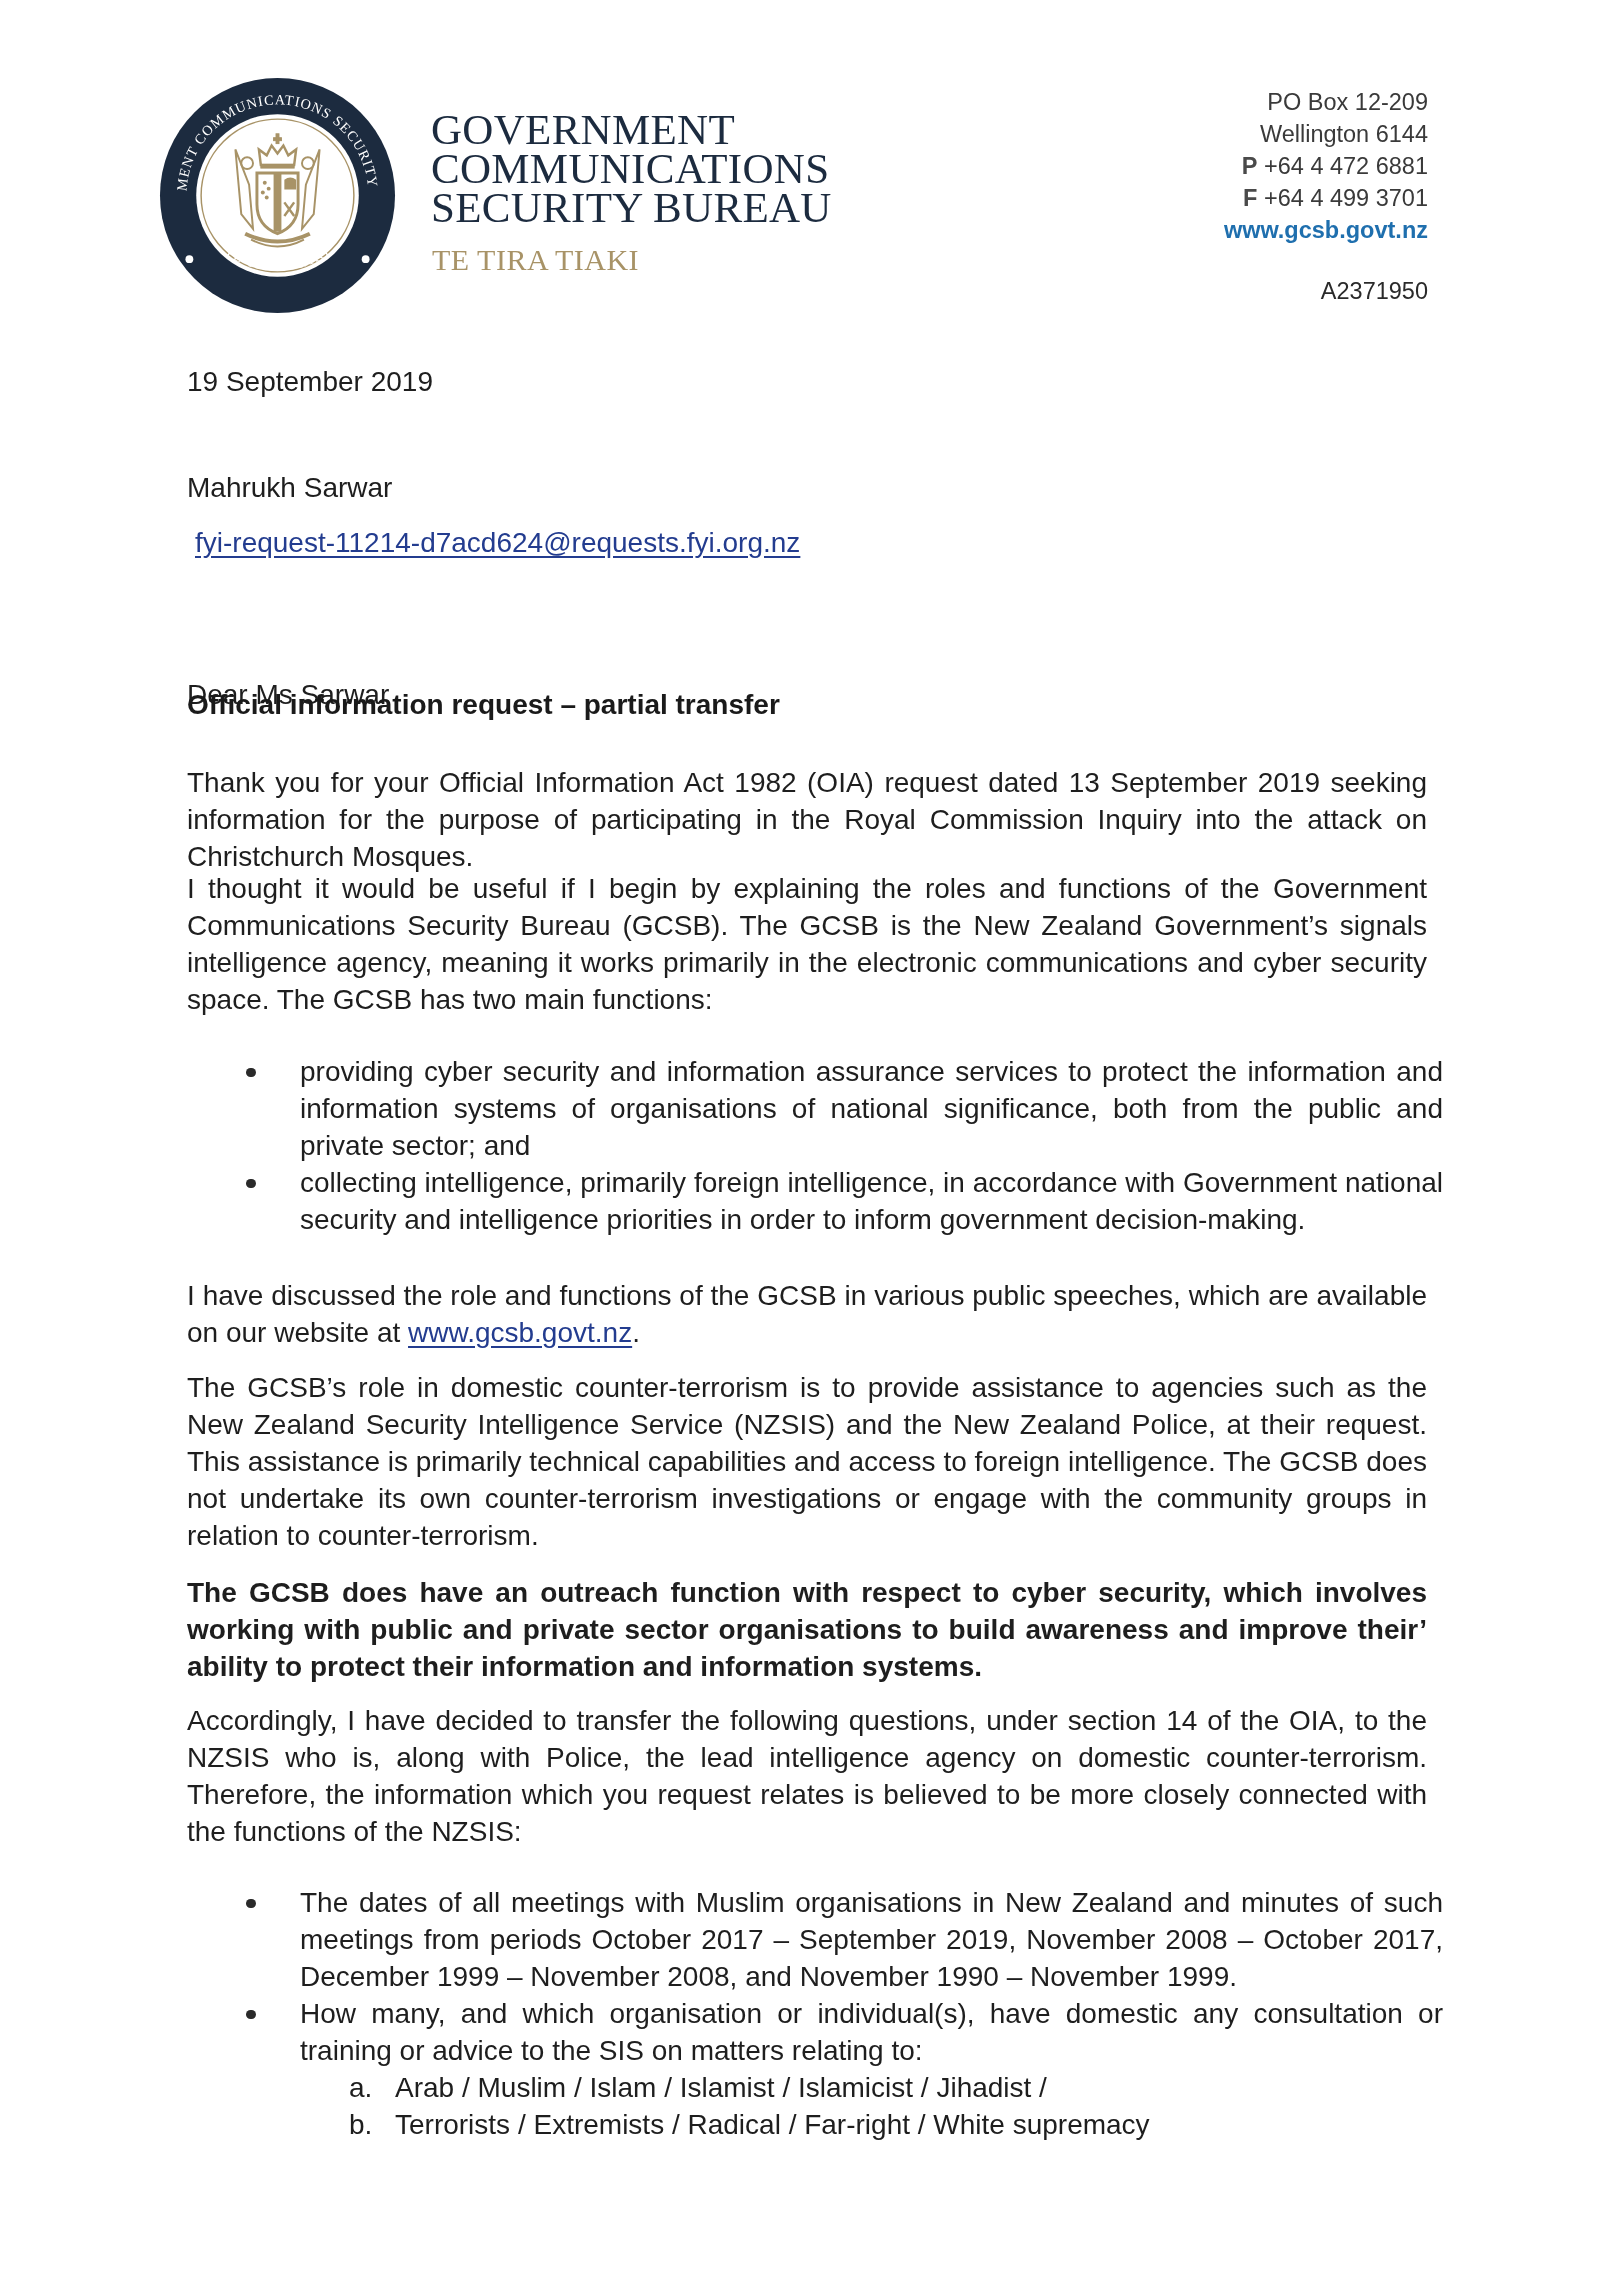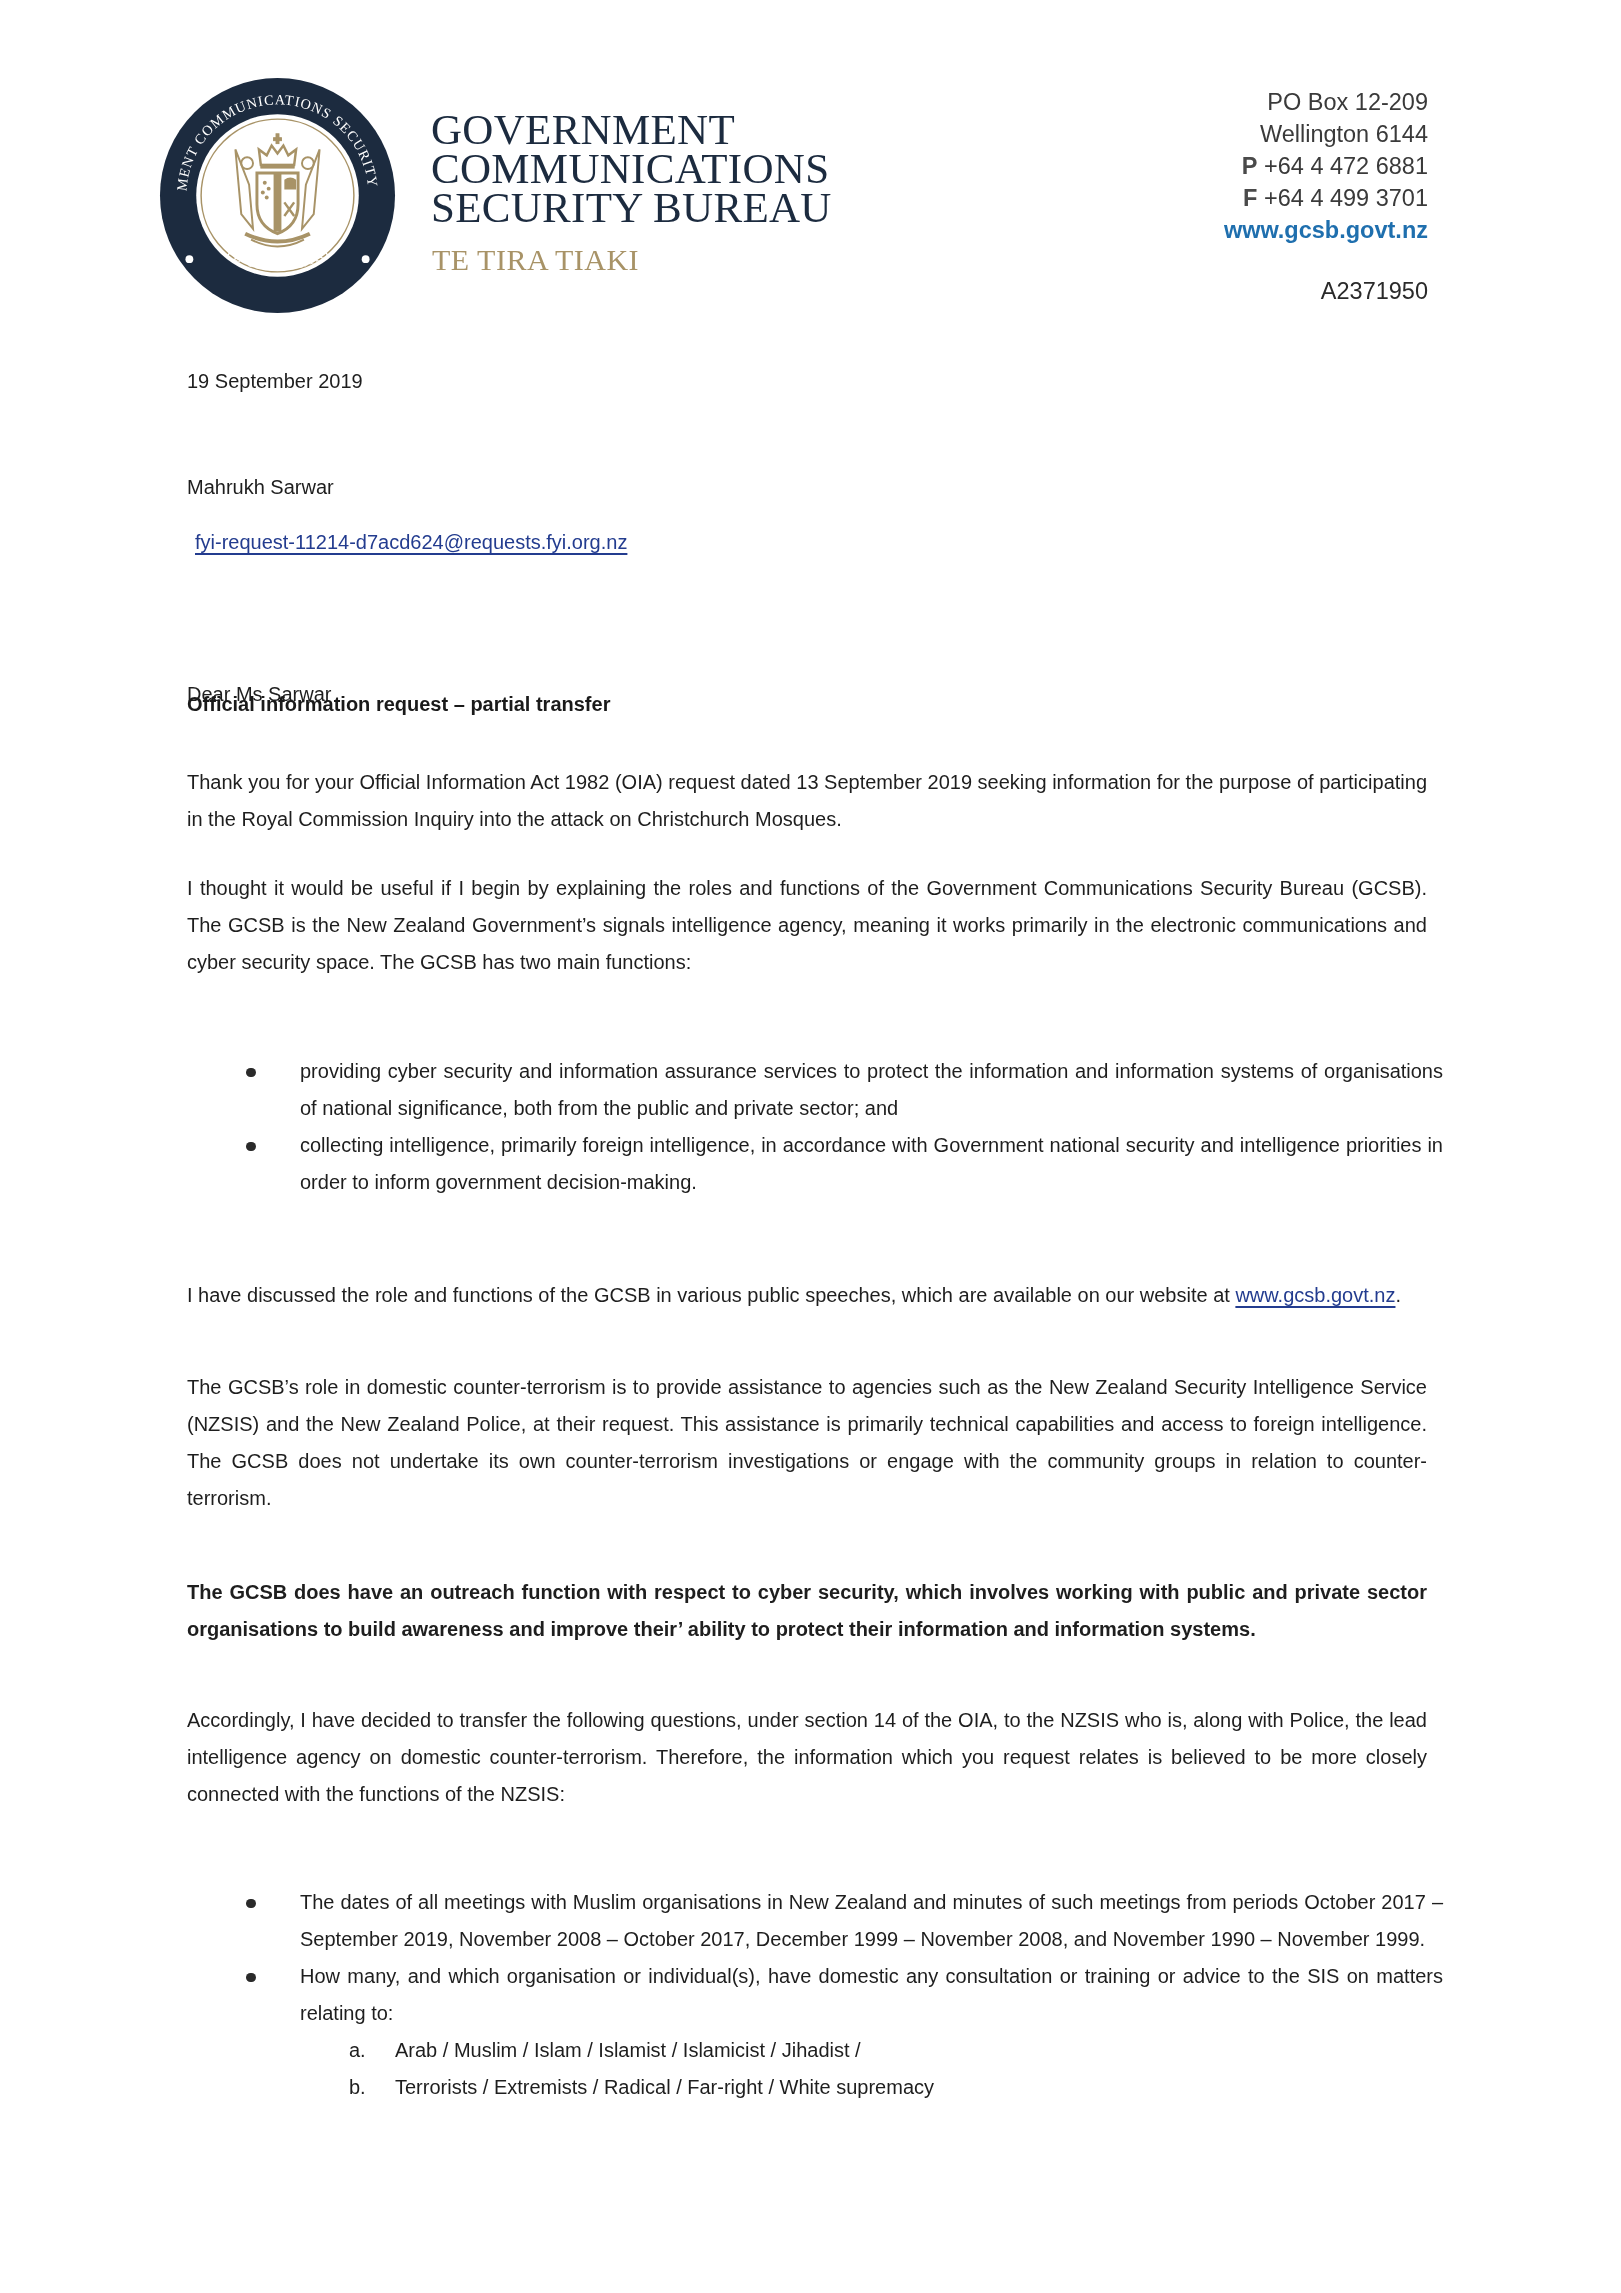--- a/index.html
+++ b/index.html
@@ -15,21 +15,21 @@
   .org-maori { position: absolute; left: 432px; top: 243px; font-family: "Liberation Serif", serif;
                color: #a89367; font-size: 30px; letter-spacing: 0.5px; white-space: nowrap; }
 
   .contact { position: absolute; right: 193px; top: 86px; text-align: right; font-size: 23.5px;
              line-height: 32px; color: #3a3a3a; }
   .contact .lbl { font-weight: bold; color: #4a4a4a; }
   .contact .web { color: #1f6fae; font-weight: bold; }
   .contact .ref { margin-top: 29px; color: #2a2a2a; }
 
   
-  .body-text { position: absolute; left: 187px; width: 1240px; font-size: 20px; line-height: 37px; color: #1e1e1e; }
+  .body-text { position: absolute; left: 187px; width: 1240px; font-size: 28px; line-height: 37px; color: #1e1e1e; }
   .para { text-align: justify; margin: 0; }
   .link { color: #233c8f; text-decoration: underline; text-underline-offset: 3.9px; }
   .heading { font-weight: bold; color: #1a1a1a; }
 
   .bullets { list-style: none; margin: 16px; padding: 0; }
   .bullets li { position: relative; padding-left: 97px; text-align: justify; }
   .bullets li .dot { position: absolute; left: 43px; top: 14.7px; width: 9.8px; height: 9.8px; border-radius: 50%; background: #2a2a2a; }
   .sub { list-style: none; margin: 0; padding: 0; }
   .sub li { position: relative; padding-left: 95px; text-align: left; }
   .sub li .letter { position: absolute; left: 49px; top: 0; }

